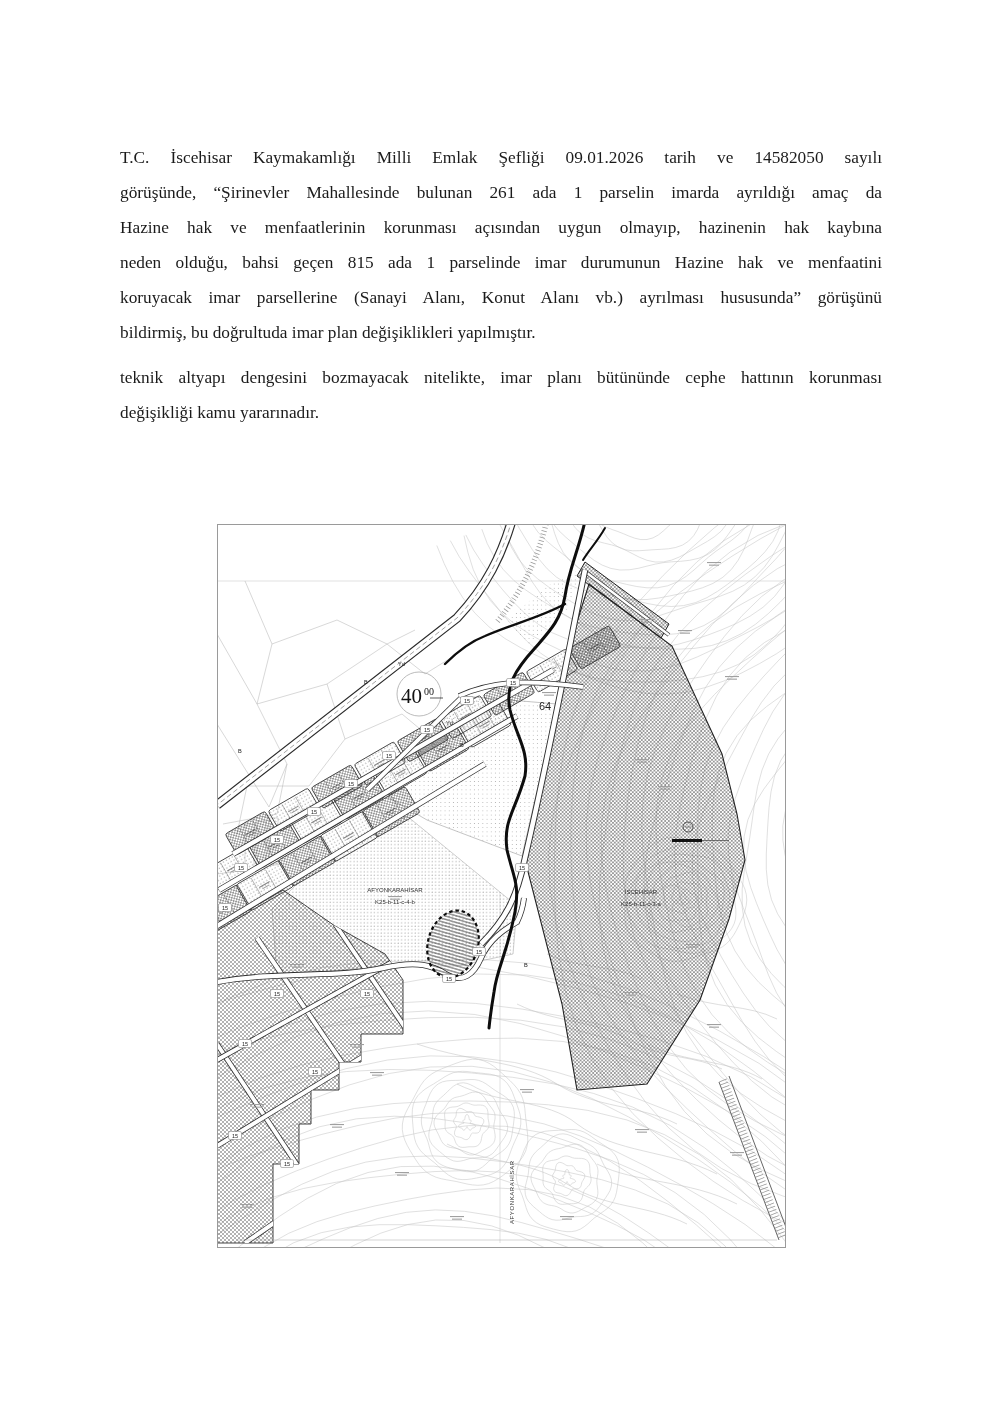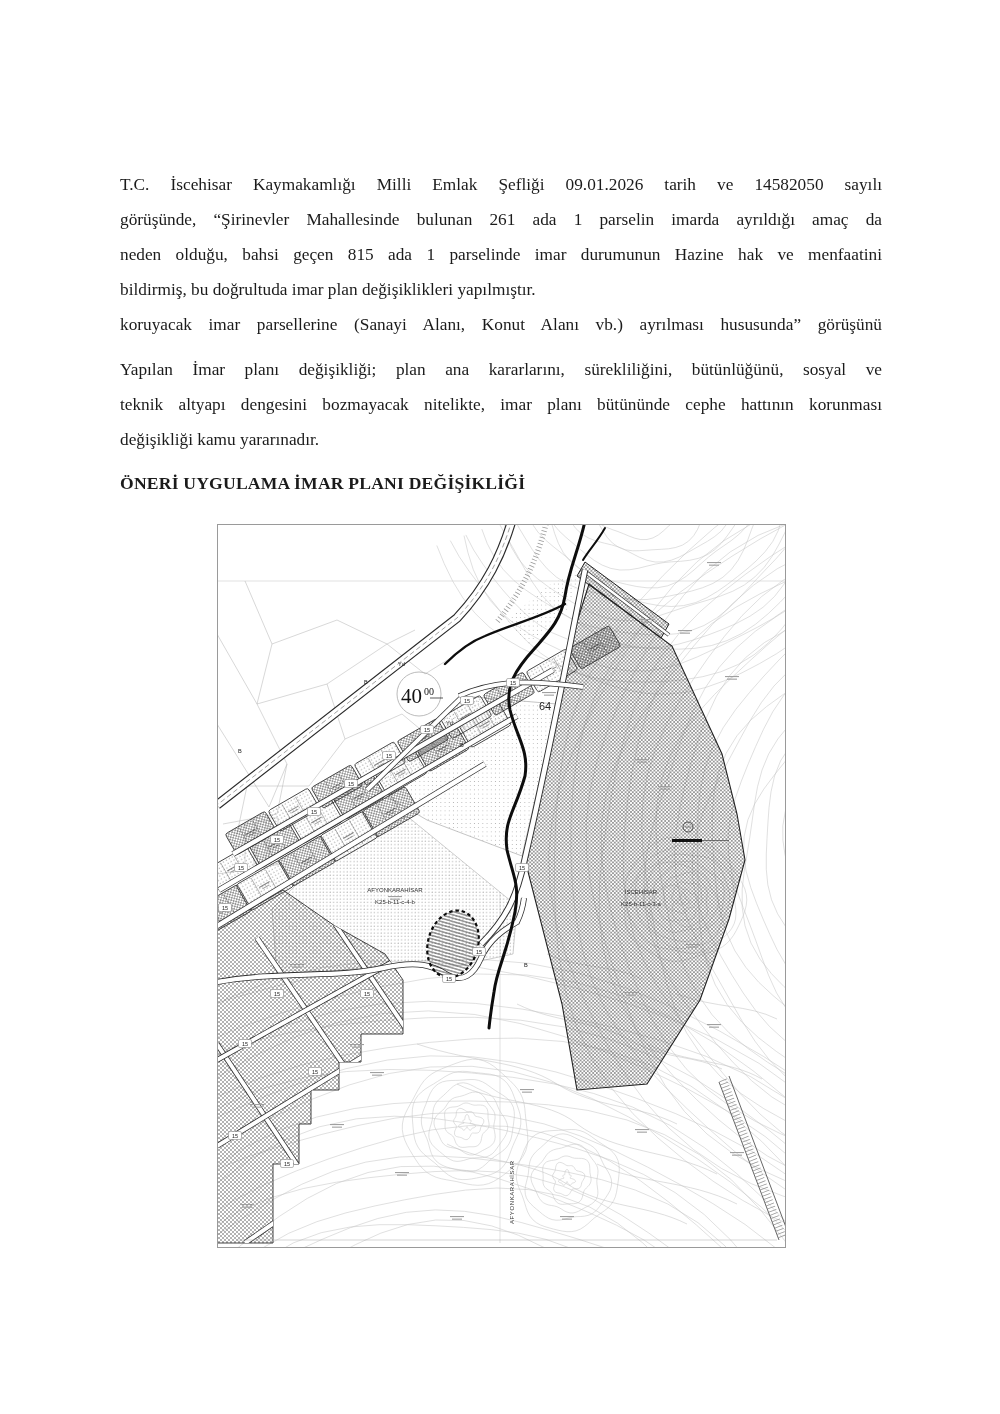--- a/index.html
+++ b/index.html
@@ -1,47 +1,46 @@
 <!DOCTYPE html>
 <html><head>
 <meta charset="utf-8">
 <style>
   html,body{margin:0;padding:0;background:#888;}
   .page{position:relative;width:1000px;height:1414px;background:#ffffff;margin:0 auto;overflow:hidden;
         font-family:"Liberation Serif",serif;color:#1b1b1b;}
-  .textblock{position:absolute;left:120px;top:140px;width:762px;margin-top:27px;}
+  .textblock{position:absolute;left:120px;top:140px;width:762px;}
   .para{margin:0;font-size:17.3px;line-height:35px;}
   .para.p2{margin-top:10px;}
   .ln{display:block;text-align:justify;text-align-last:justify;white-space:normal;}
   .ln.last{text-align:last;text-align-last:left;}
   h2.heading{margin:9px 0 0 0;font-size:17.6px;line-height:35px;font-weight:bold;letter-spacing:.2px;}
   .map{position:absolute;left:217px;top:524px;width:569px;height:724px;background:#fff;}
   .map svg{display:block;width:569px;height:724px;}
   svg text{font-family:"Liberation Sans",sans-serif;}
   .serif{font-family:"Liberation Serif",serif;}
 </style>
 </head>
 <body>
 
 <div class="page">
 
   <div class="textblock">
     <p class="para">
       <span class="ln">T.C. İscehisar Kaymakamlığı Milli Emlak Şefliği 09.01.2026 tarih ve 14582050 sayılı</span>
       <span class="ln">görüşünde, “Şirinevler Mahallesinde bulunan 261 ada 1 parselin imarda ayrıldığı amaç da</span>
+      <span class="ln">Hazine hak ve menfaatlerinin korunması açısından uygun olmayıp, hazinenin hak kaybına</span>
       <span class="ln">neden olduğu, bahsi geçen 815 ada 1 parselinde imar durumunun Hazine hak ve menfaatini</span>
+      <span class="ln">koruyacak imar parsellerine (Sanayi Alanı, Konut Alanı vb.) ayrılması hususunda” görüşünü</span>
       <span class="ln last">bildirmiş, bu doğrultuda imar plan değişiklikleri yapılmıştır.</span>
-      <span class="ln">koruyacak imar parsellerine (Sanayi Alanı, Konut Alanı vb.) ayrılması hususunda” görüşünü</span>
     </p>
     <p class="para p2">
-      <span class="ln">Yapılan İmar planı değişikliği; plan ana kararlarını, sürekliliğini, bütünlüğünü, sosyal ve</span>
       <span class="ln">teknik altyapı dengesini bozmayacak nitelikte, imar planı bütününde cephe hattının korunması</span>
       <span class="ln last">değişikliği kamu yararınadır.</span>
     </p>
-    <h2 class="heading">ÖNERİ UYGULAMA İMAR PLANI DEĞİŞİKLİĞİ</h2>
   </div>
 
   <div class="map">
     <svg viewBox="0 0 569 724">
       <defs>
         <pattern id="pCross" width="4" height="4" patternUnits="userSpaceOnUse">
           <path d="M0,0 L4,4 M4,0 L0,4" stroke="#555" stroke-width="0.45" fill="none"></path>
         </pattern>
         <pattern id="pCrossD" width="3.6" height="3.6" patternUnits="userSpaceOnUse">
           <path d="M0,0 L3.6,3.6 M3.6,0 L0,3.6" stroke="#444" stroke-width="0.5" fill="none"></path>

